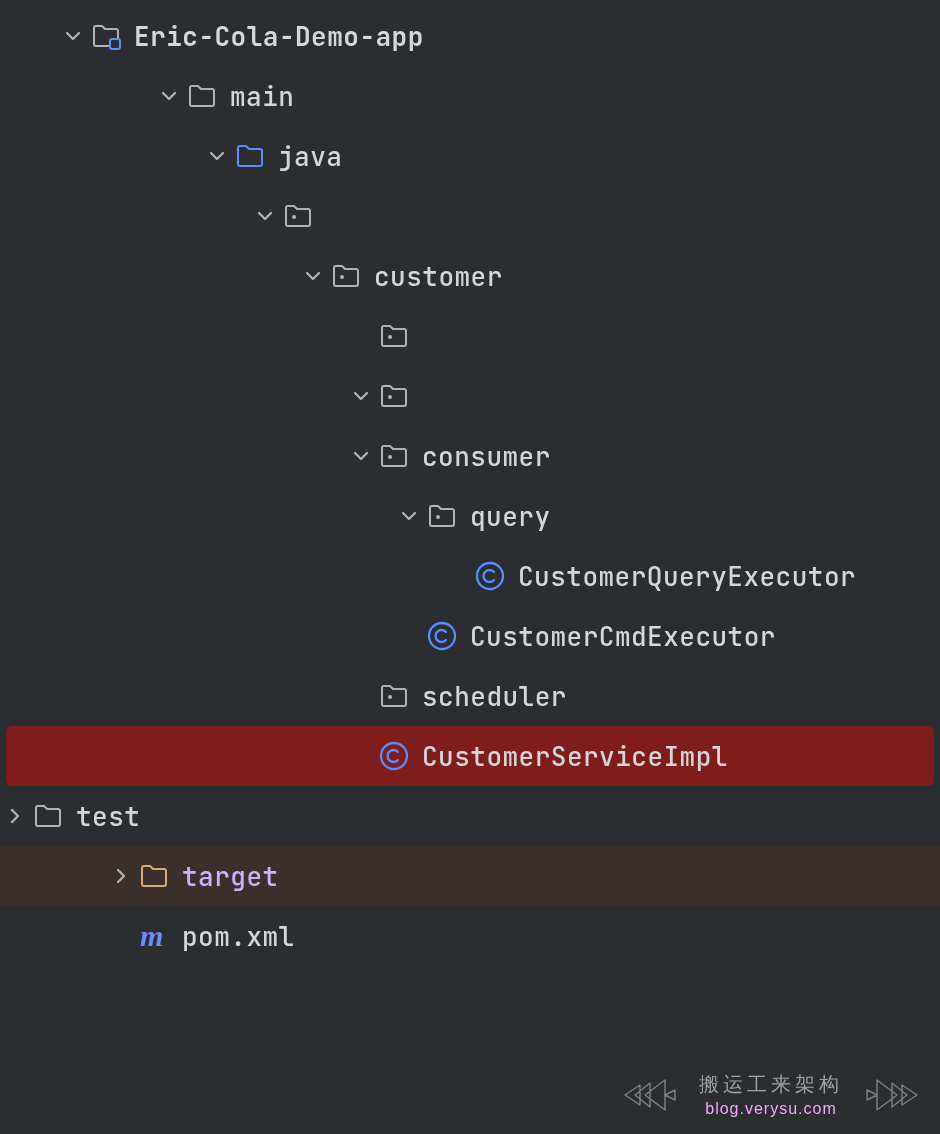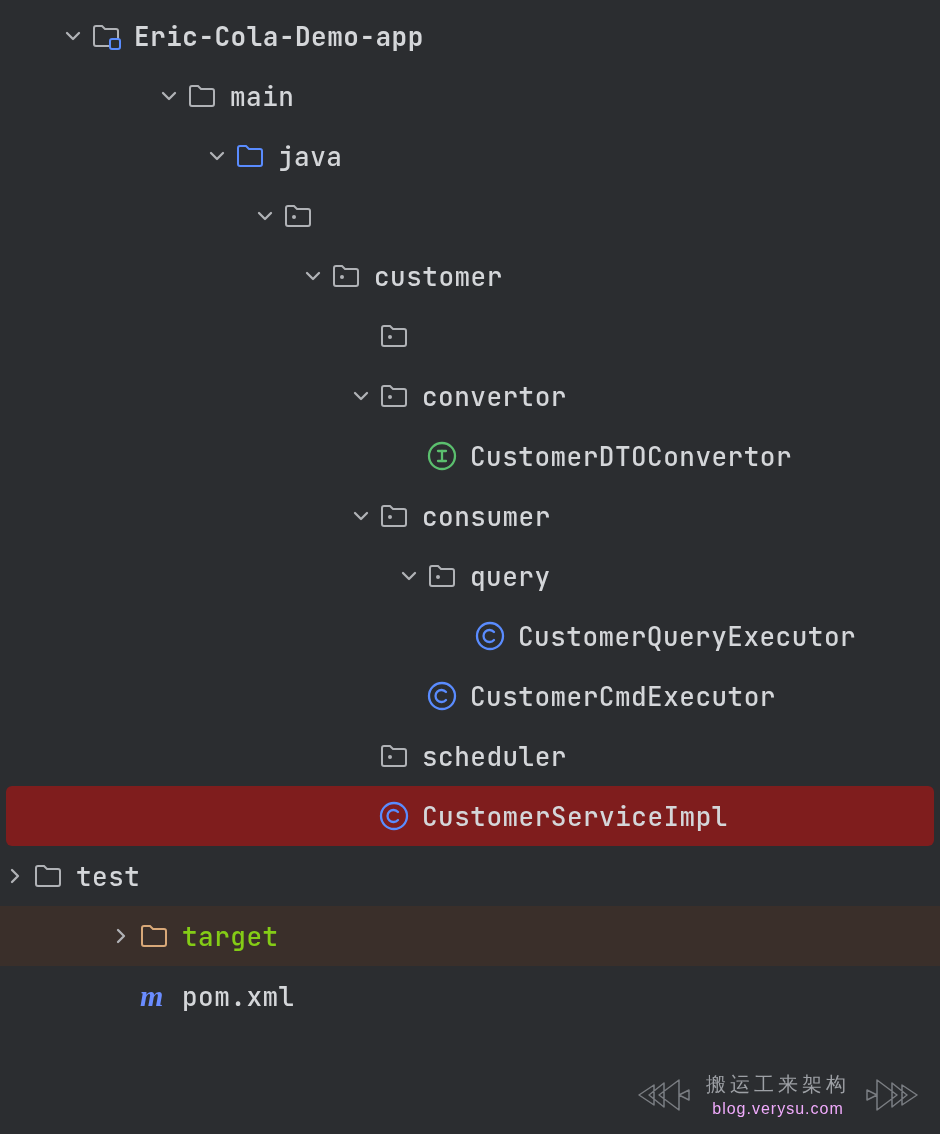--- a/index.html
+++ b/index.html
@@ -46,31 +46,31 @@
     height: 36px;
     margin-right: 10px;
     display: flex;
     justify-content: center;
     align-items: center;
     flex-shrink: 0;
   }
   .icon-slot svg { width: 32px; height: 32px; display: block; }
   .label { font-weight: 500; letter-spacing: 0.5px; }
   .bold { font-weight: 700; }
-  .orange-text { color: #84cc16; }
+  .orange-text { color: #c4b5fd; }
   .watermark {
     position: absolute;
     right: 18px;
     bottom: 16px;
     text-align: center;
     font-family: sans-serif;
   }
   .wm-cn { font-size: 20px; color: #9da0a5; letter-spacing: 4px; }
   .wm-url { font-size: 16px; color: #f0abfc; letter-spacing: 1px; margin-top: 2px; }
-  .wm-wrap { display: flex; align-items: center; gap: 12px; }
+  .wm-wrap { display: flex; align-items: center; gap: 19px; }
   .wm-deco svg { width: 60px; height: 40px; display: block; }
 </style>
 </head>
 <body>
 
 <svg width="0" height="0" style="position:absolute">
   <defs>
     <g id="chev-down">
         <path d="M3 6 L9 12 L15 6" stroke="#b0b2b6" stroke-width="2.3" fill="none" stroke-linecap="round" stroke-linejoin="round"></path>
       </g>
@@ -210,32 +210,22 @@
           <svg viewBox="0 0 18 18">
             <use href="#chev-down"></use>
           </svg>
         </span>
       </span>
     <span class="icon-slot">
         <svg viewBox="0 0 32 32">
           <use href="#ico-package"></use>
         </svg>
       </span>
-    <span class="label">convertor</span>
-  </div>
-
-  <div class="row" style="padding-left:394px">
-    <span class="chev-slot"></span>
-    <span class="icon-slot">
-        <svg viewBox="0 0 32 32">
-          <use href="#ico-interface"></use>
-        </svg>
-      </span>
-    <span class="label">CustomerDTOConvertor</span>
-  </div>
+  </div>
+
 
   <div class="row" style="padding-left:346px">
     <span class="chev-slot">
         <span class="chev">
           <svg viewBox="0 0 18 18">
             <use href="#chev-down"></use>
           </svg>
         </span>
       </span>
     <span class="icon-slot">

